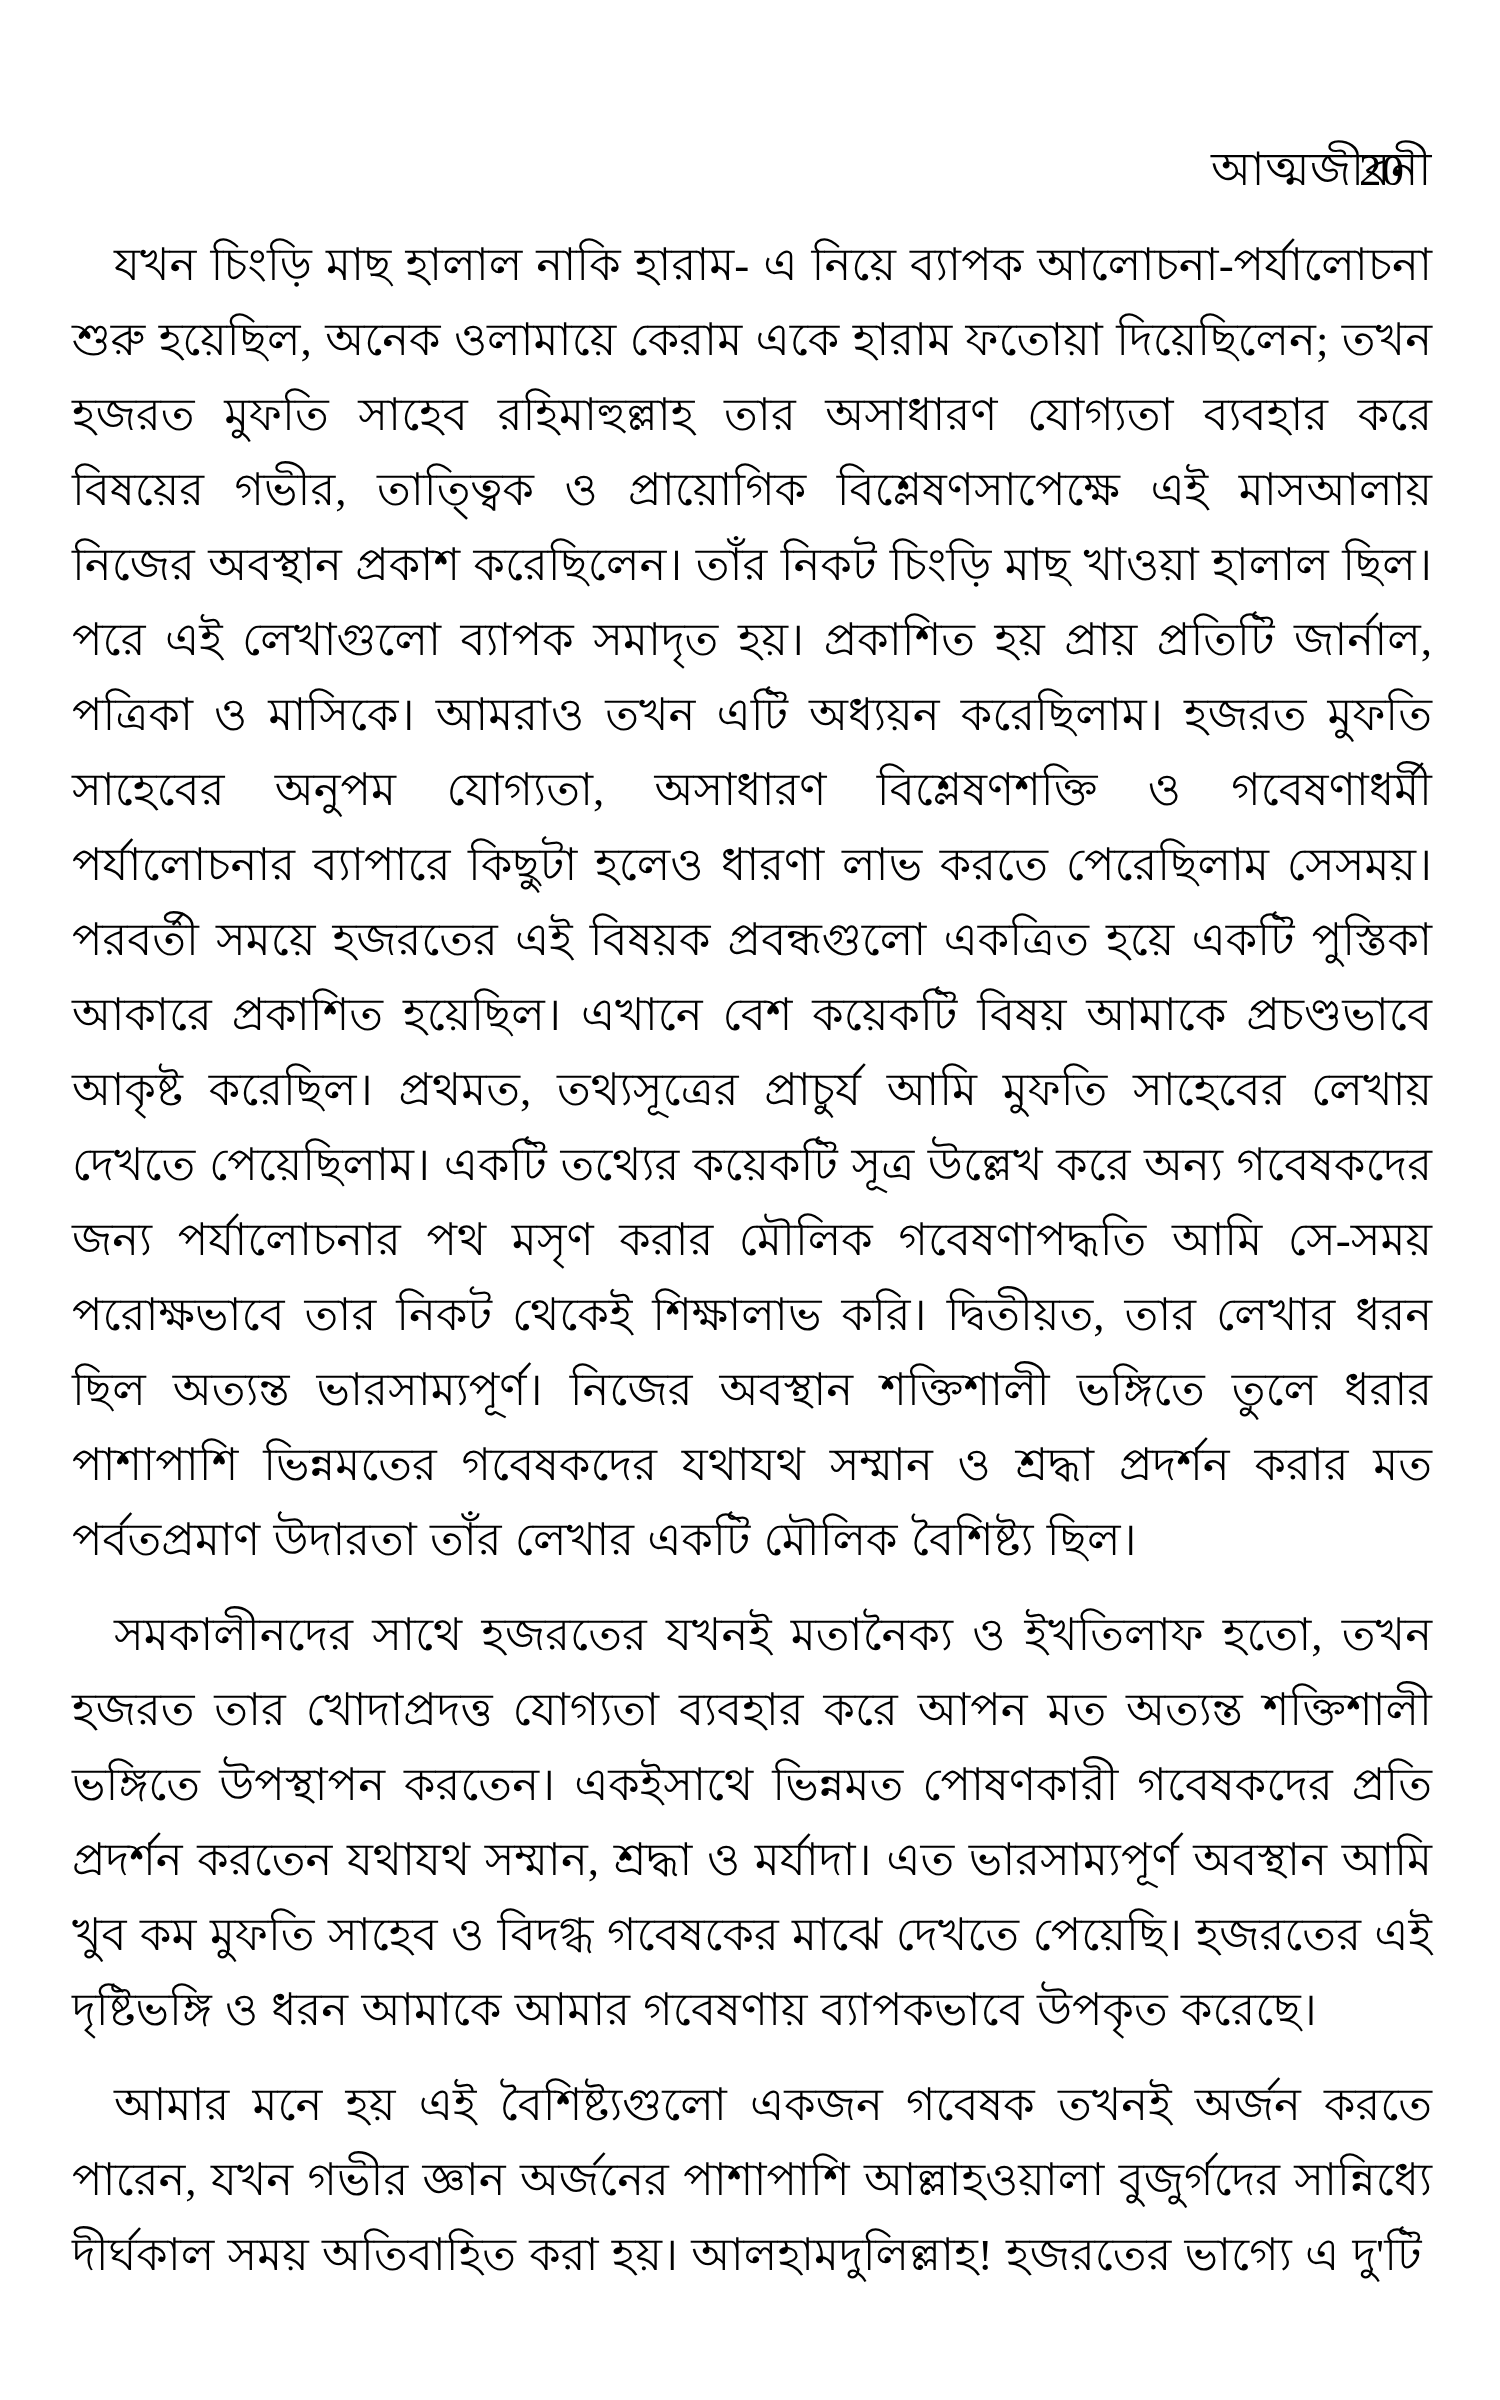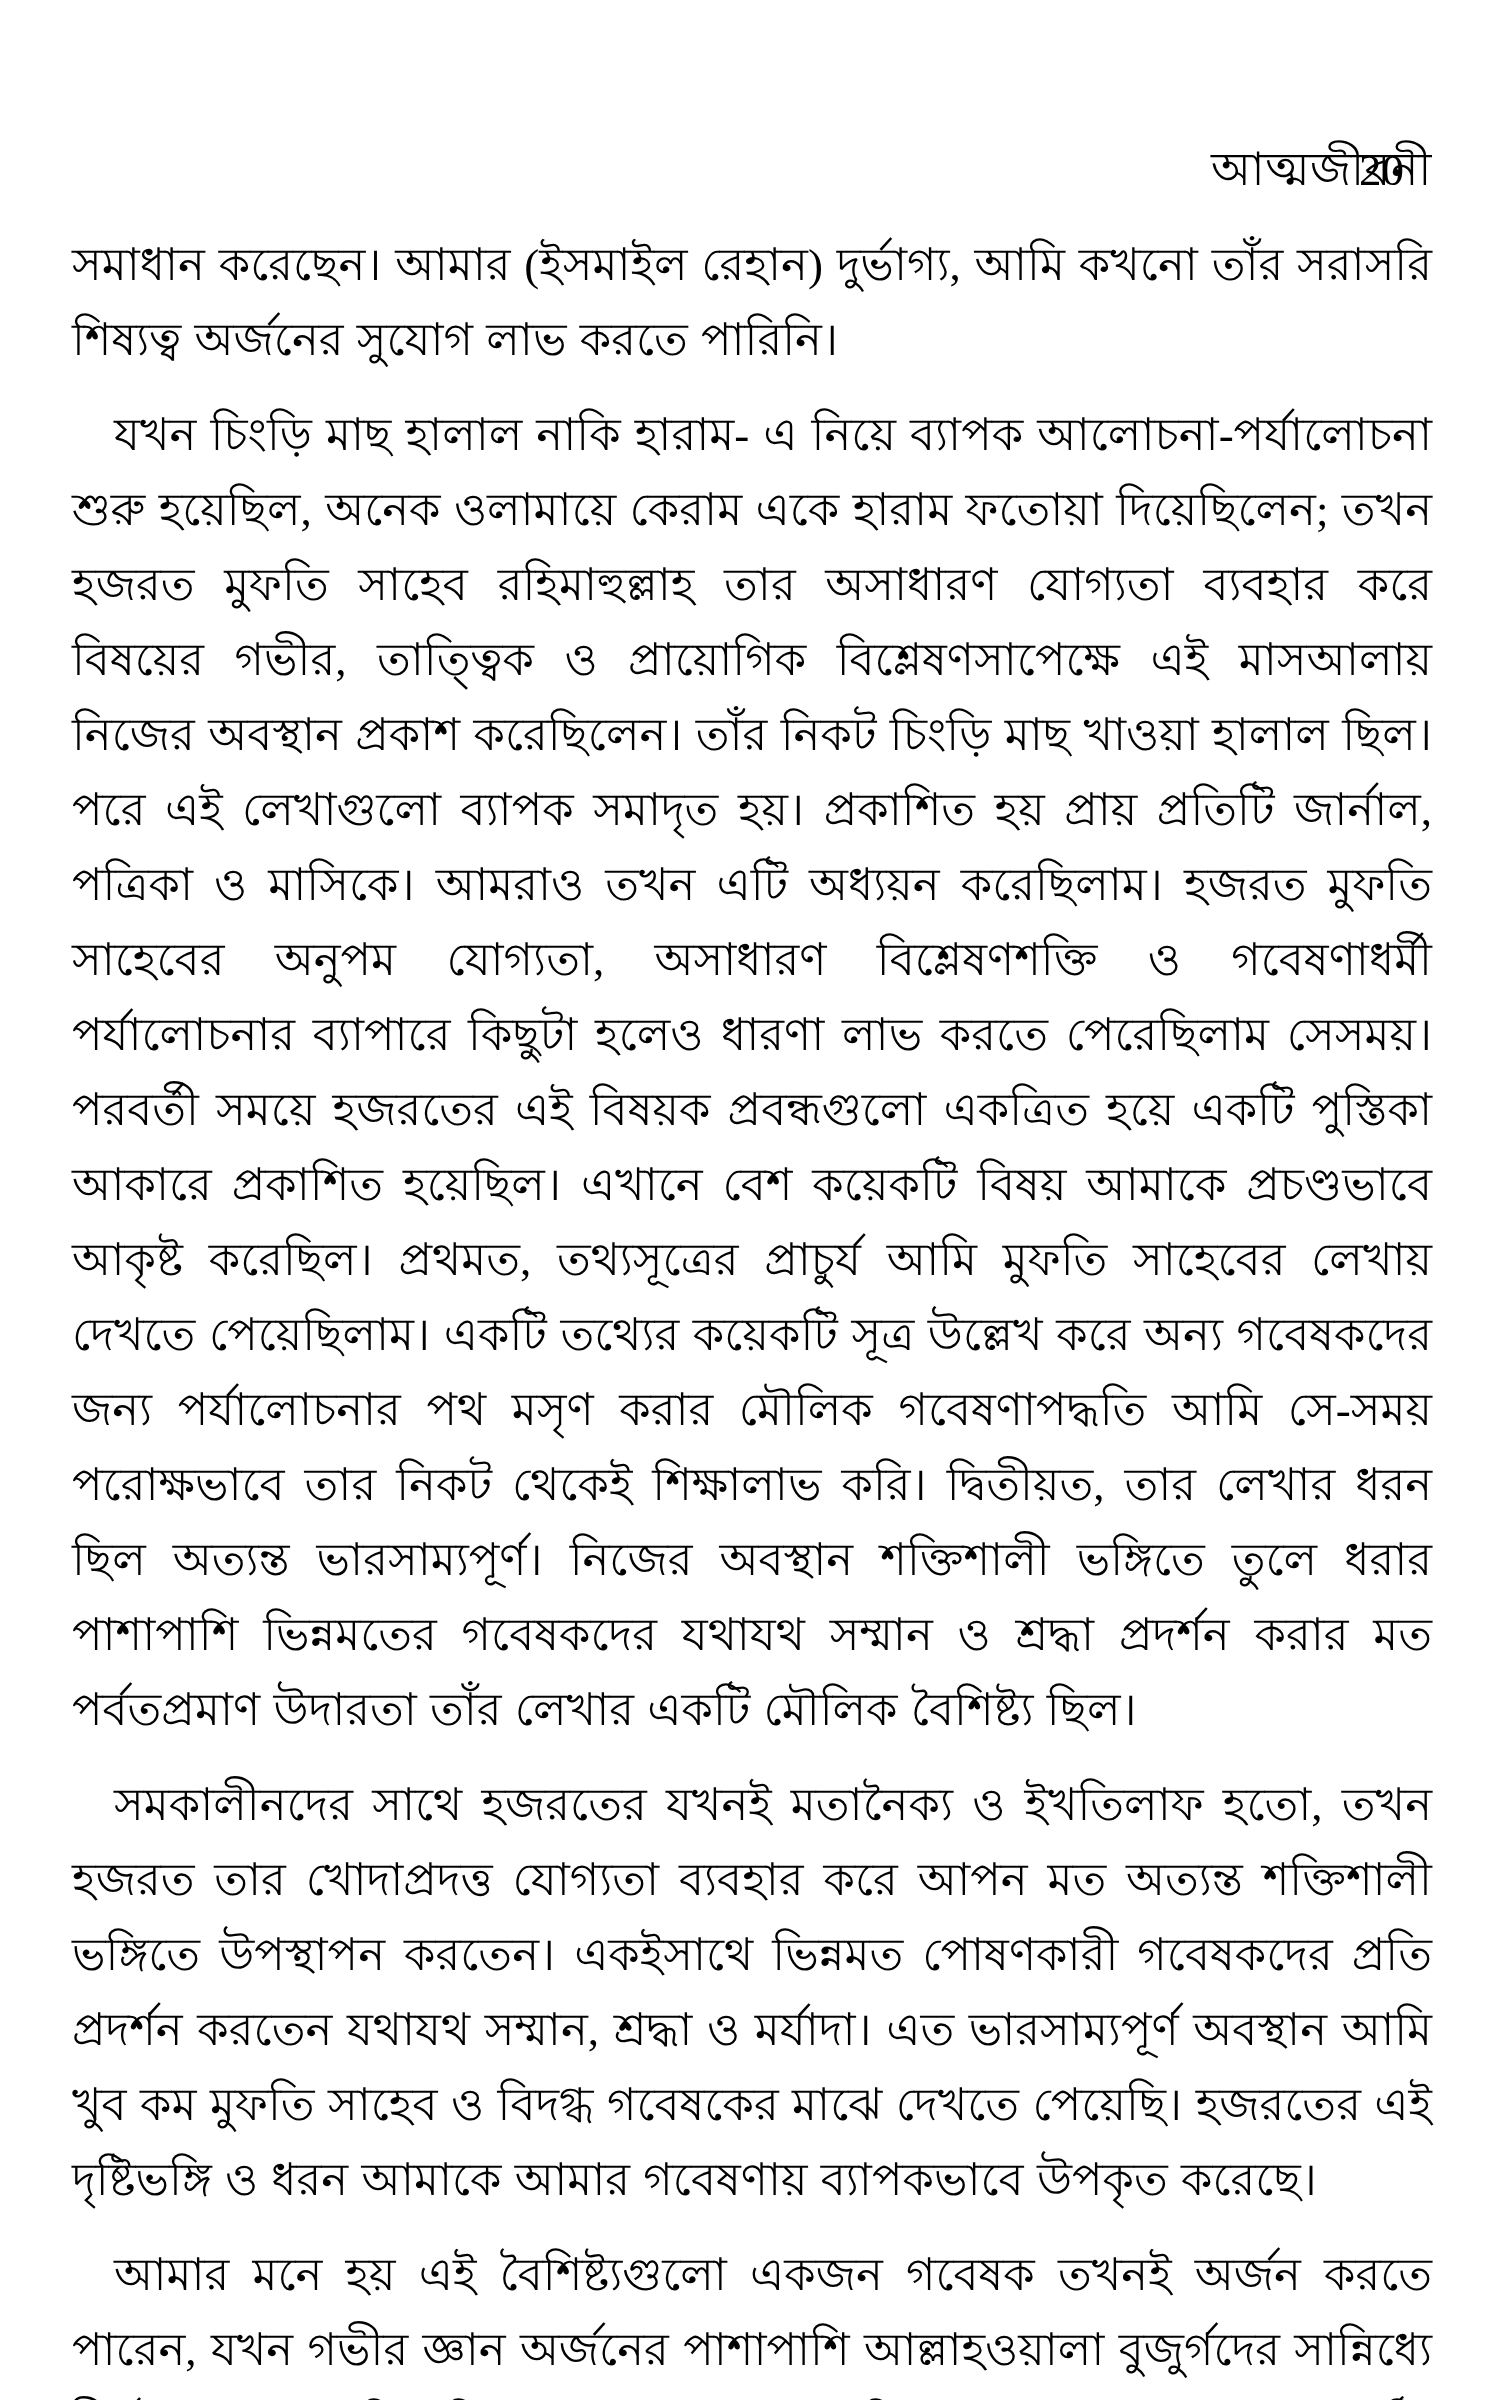--- a/index.html
+++ b/index.html
@@ -58,19 +58,18 @@
 <body>
 
 <div class="page">
 
   <header class="page-header">
     <h1 class="running-title">আত্মজীবনী</h1>
     <span class="page-number">20</span>
   </header>
 
   <main class="body-text">
-    <p class="continuation">সমাধান করেছেন। আমার (ইসমাইল রেহান) দুর্ভাগ্য, আমি কখনো তাঁর সরাসরি শিষ্যত্ব অর্জনের সুযোগ লাভ করতে পারিনি।</p>
     <p>যখন চিংড়ি মাছ হালাল নাকি হারাম- এ নিয়ে ব্যাপক আলোচনা-পর্যালোচনা শুরু হয়েছিল, অনেক ওলামায়ে কেরাম একে হারাম ফতোয়া দিয়েছিলেন; তখন হজরত মুফতি সাহেব রহিমাহুল্লাহ তার অসাধারণ যোগ্যতা ব্যবহার করে বিষয়ের গভীর, তাত্ত্বিক ও প্রায়োগিক বিশ্লেষণসাপেক্ষে এই মাসআলায় নিজের অবস্থান প্রকাশ করেছিলেন। তাঁর নিকট চিংড়ি মাছ খাওয়া হালাল ছিল। পরে এই লেখাগুলো ব্যাপক সমাদৃত হয়। প্রকাশিত হয় প্রায় প্রতিটি জার্নাল, পত্রিকা ও মাসিকে। আমরাও তখন এটি অধ্যয়ন করেছিলাম। হজরত মুফতি সাহেবের অনুপম যোগ্যতা, অসাধারণ বিশ্লেষণশক্তি ও গবেষণাধর্মী পর্যালোচনার ব্যাপারে কিছুটা হলেও ধারণা লাভ করতে পেরেছিলাম সেসময়। পরবর্তী সময়ে হজরতের এই বিষয়ক প্রবন্ধগুলো একত্রিত হয়ে একটি পুস্তিকা আকারে প্রকাশিত হয়েছিল। এখানে বেশ কয়েকটি বিষয় আমাকে প্রচণ্ডভাবে আকৃষ্ট করেছিল। প্রথমত, তথ্যসূত্রের প্রাচুর্য আমি মুফতি সাহেবের লেখায় দেখতে পেয়েছিলাম। একটি তথ্যের কয়েকটি সূত্র উল্লেখ করে অন্য গবেষকদের জন্য পর্যালোচনার পথ মসৃণ করার মৌলিক গবেষণাপদ্ধতি আমি সে-সময় পরোক্ষভাবে তার নিকট থেকেই শিক্ষালাভ করি। দ্বিতীয়ত, তার লেখার ধরন ছিল অত্যন্ত ভারসাম্যপূর্ণ। নিজের অবস্থান শক্তিশালী ভঙ্গিতে তুলে ধরার পাশাপাশি ভিন্নমতের গবেষকদের যথাযথ সম্মান ও শ্রদ্ধা প্রদর্শন করার মত পর্বতপ্রমাণ উদারতা তাঁর লেখার একটি মৌলিক বৈশিষ্ট্য ছিল।</p>
     <p>সমকালীনদের সাথে হজরতের যখনই মতানৈক্য ও ইখতিলাফ হতো, তখন হজরত তার খোদাপ্রদত্ত যোগ্যতা ব্যবহার করে আপন মত অত্যন্ত শক্তিশালী ভঙ্গিতে উপস্থাপন করতেন। একইসাথে ভিন্নমত পোষণকারী গবেষকদের প্রতি প্রদর্শন করতেন যথাযথ সম্মান, শ্রদ্ধা ও মর্যাদা। এত ভারসাম্যপূর্ণ অবস্থান আমি খুব কম মুফতি সাহেব ও বিদগ্ধ গবেষকের মাঝে দেখতে পেয়েছি। হজরতের এই দৃষ্টিভঙ্গি ও ধরন আমাকে আমার গবেষণায় ব্যাপকভাবে উপকৃত করেছে।</p>
     <p>আমার মনে হয় এই বৈশিষ্ট্যগুলো একজন গবেষক তখনই অর্জন করতে পারেন, যখন গভীর জ্ঞান অর্জনের পাশাপাশি আল্লাহওয়ালা বুজুর্গদের সান্নিধ্যে দীর্ঘকাল সময় অতিবাহিত করা হয়। আলহামদুলিল্লাহ! হজরতের ভাগ্যে এ দু'টি</p>
   </main>
 
 </div>
 
 </body></html>

